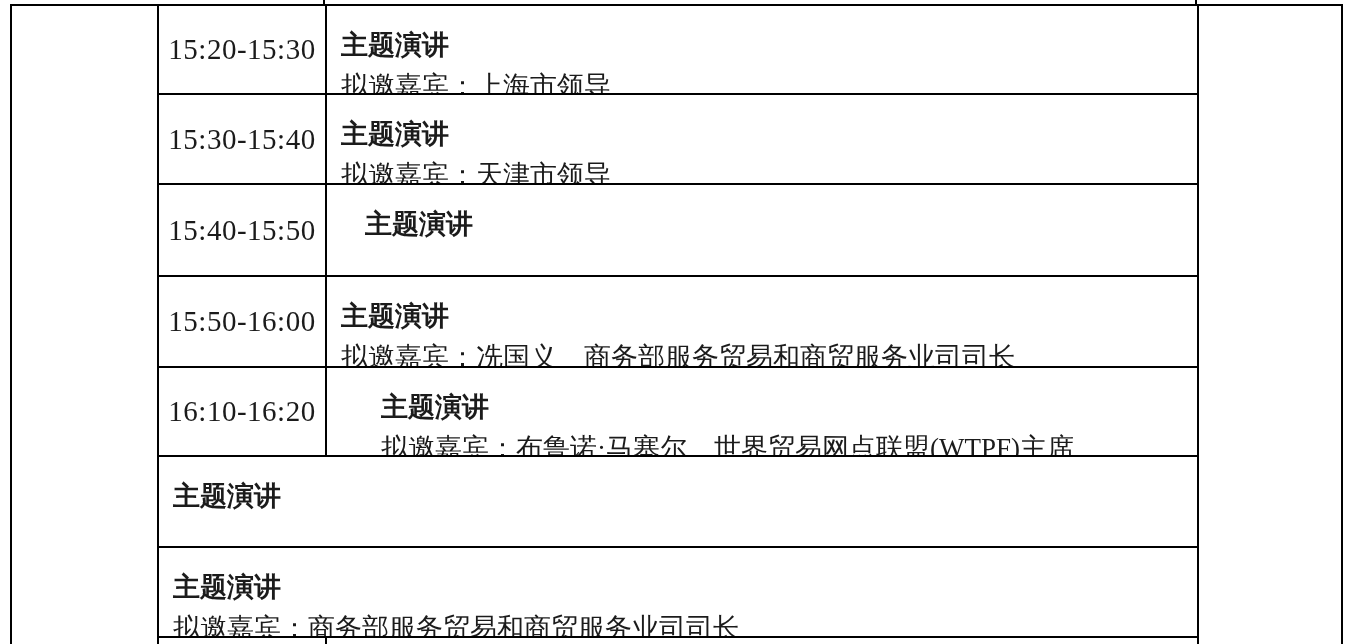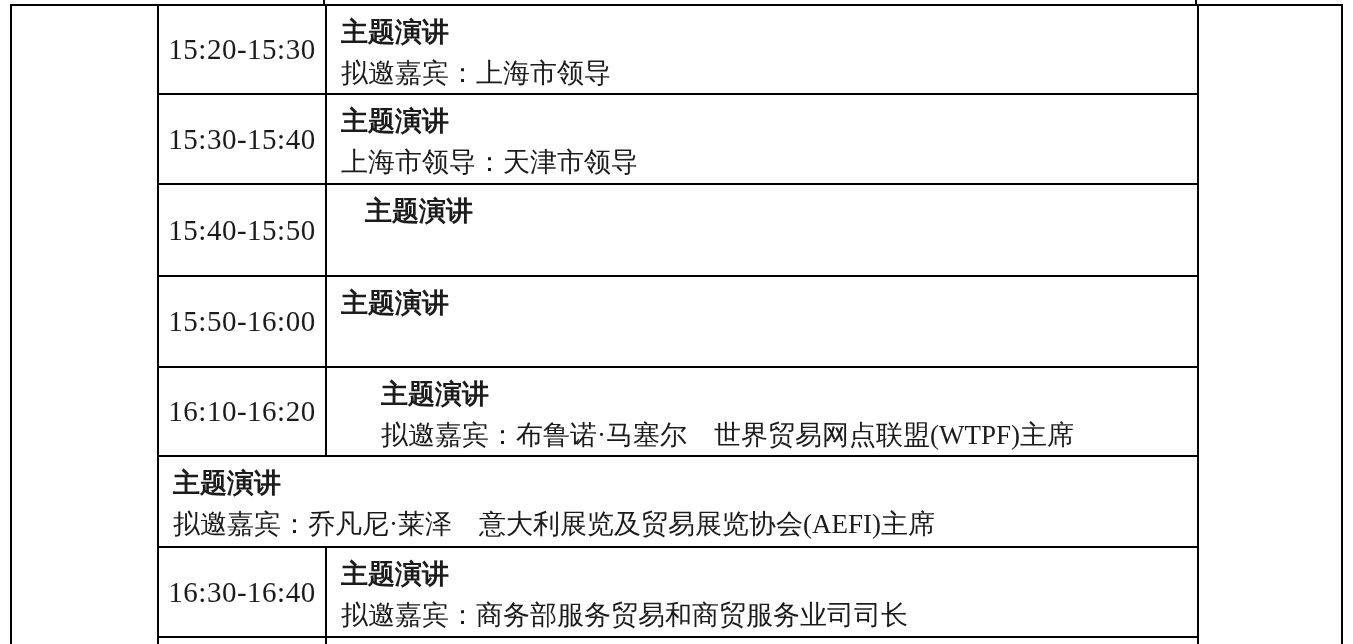--- a/index.html
+++ b/index.html
@@ -53,21 +53,21 @@
     width:168px; flex:none;
     border-right:2px solid #000;
     display:flex; align-items:center; justify-content:center;
     font-size:29px;
     letter-spacing:0.5px;
     font-family:Liberation Serif, serif;
   }
   .cell-session{
     flex:1;
     border-right:2px solid #000;
-    padding:6px 10px 0 14px;
+    padding:19px 10px 0 14px;
     overflow:hidden;
   }
   .session-title{
     font-size:27px;
     font-weight:bold;
     line-height:40px;
     white-space:nowrap;
   }
   .session-guest{
     font-size:27px;
@@ -92,55 +92,54 @@
     <div class="cell-session">
       <div class="session-title">主题演讲</div>
       <div class="session-guest">拟邀嘉宾：上海市领导</div>
     </div>
   </div>
 
   <div class="mrow">
     <div class="cell-time">15:30-15:40</div>
     <div class="cell-session">
       <div class="session-title">主题演讲</div>
-      <div class="session-guest">上海市领导：天津市领导</div>
+      <div class="session-guest">拟邀嘉宾：天津市领导</div>
     </div>
   </div>
 
   <div class="mrow">
     <div class="cell-time">15:40-15:50</div>
     <div class="cell-session">
       <div class="session-title">主题演讲</div>
     </div>
   </div>
 
   <div class="mrow">
     <div class="cell-time">15:50-16:00</div>
     <div class="cell-session">
       <div class="session-title">主题演讲</div>
+      <div class="session-guest">拟邀嘉宾：冼国义　商务部服务贸易和商贸服务业司司长</div>
     </div>
   </div>
 
   <div class="mrow">
     <div class="cell-time">16:10-16:20</div>
     <div class="cell-session">
       <div class="session-title">主题演讲</div>
       <div class="session-guest">拟邀嘉宾：布鲁诺·马塞尔　世界贸易网点联盟(WTPF)主席</div>
     </div>
   </div>
 
   <div class="mrow">
     <div class="cell-session">
       <div class="session-title">主题演讲</div>
-      <div class="session-guest">拟邀嘉宾：乔凡尼·莱泽　意大利展览及贸易展览协会(AEFI)主席</div>
     </div>
   </div>
 
   <div class="mrow">
-    <div class="cell-time">16:30-16:40</div>
     <div class="cell-session">
       <div class="session-title">主题演讲</div>
       <div class="session-guest">拟邀嘉宾：商务部服务贸易和商贸服务业司司长</div>
     </div>
   </div>
 
   <div class="mrow partial">
     <div class="cell-time"></div>
     <div class="cell-session"></div>
   </div>

